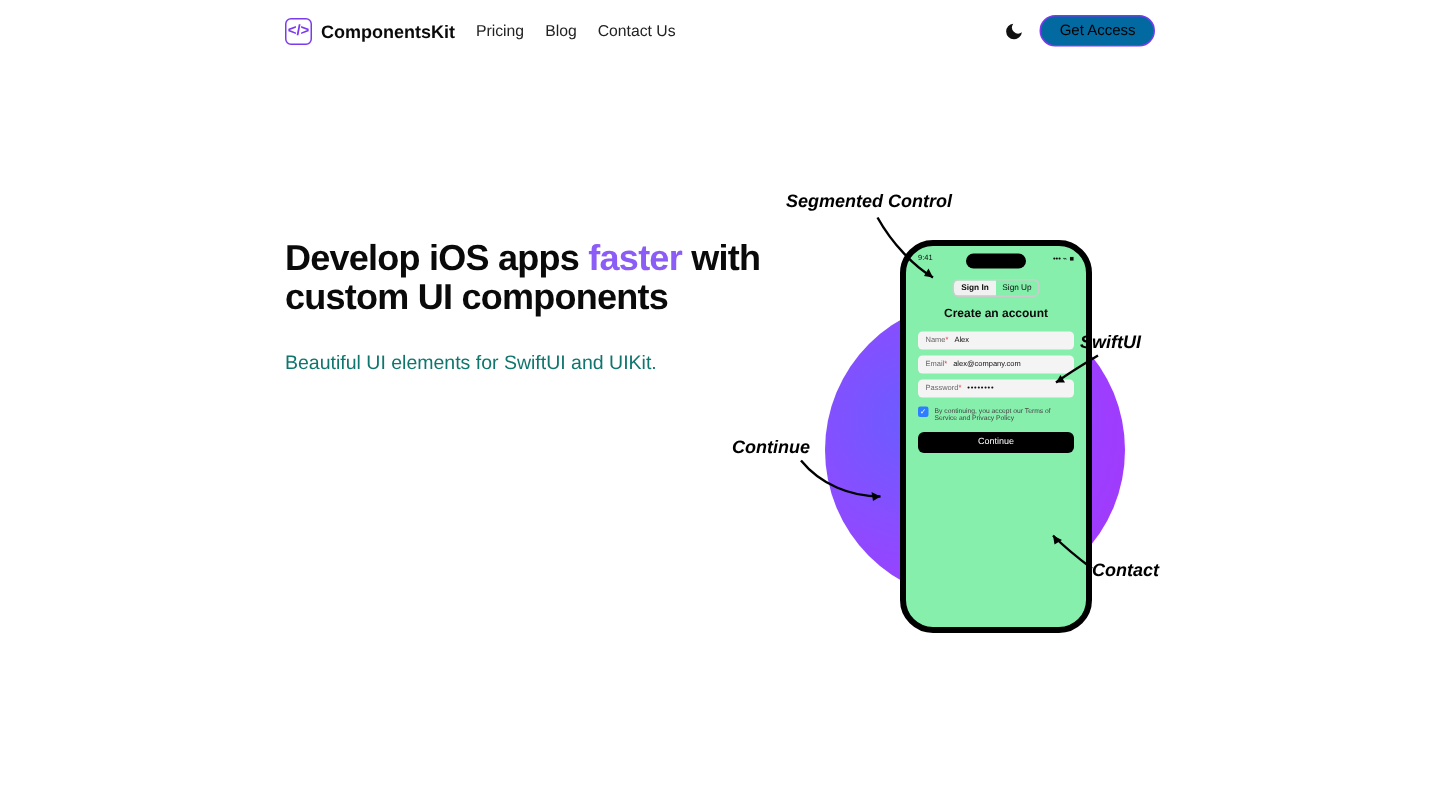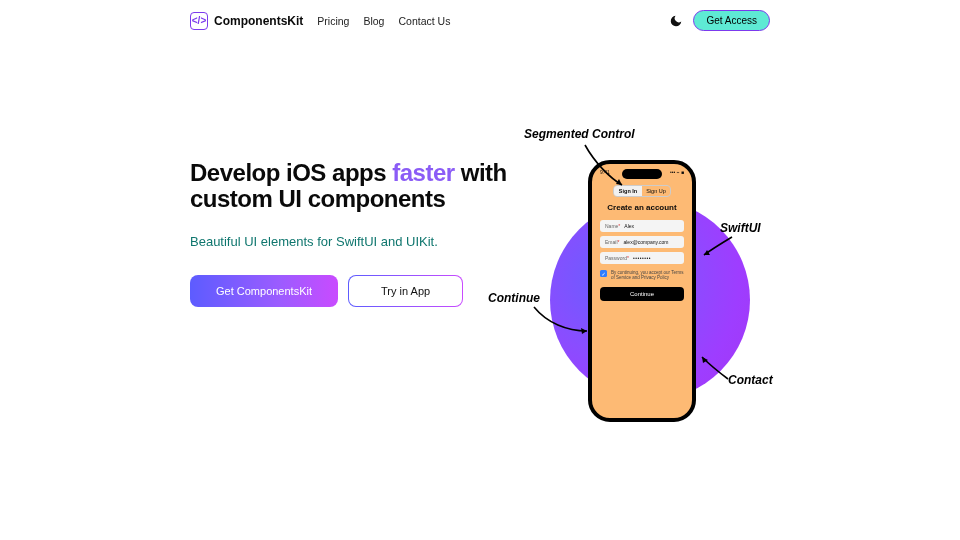--- a/index.html
+++ b/index.html
@@ -7,40 +7,40 @@
   .page { width: 960px; height: 540px; position: relative; }
 
   
   .nav { display: flex; align-items: center; justify-content: space-between; padding: 10px 190px; font-size: 11px; }
   .nav-left { display: flex; align-items: center; gap: 14px; }
   .brand { display: flex; align-items: center; gap: 6px; font-weight: 700; font-size: 12px; }
   .brand-icon { width: 18px; height: 18px; border: 1px solid #7c3aed; border-radius: 4px; display: flex; align-items: center; justify-content: center; color: #7c3aed; font-size: 10px; font-weight: bold; background: #fff; }
   .nav-link { color: #222; text-decoration: none; font-size: 10.5px; }
   .nav-right { display: flex; align-items: center; gap: 10px; }
   .moon { width: 14px; height: 14px; display: inline-block; }
-  .get-access-btn { border: 1.2px solid #7c3aed; color: #000; background: #5eead4; border-radius: 14px; padding: 4px 12px; font-size: 10px; font-weight: 500; cursor: pointer; }
+  .get-access-btn { border: 1.2px solid #7c3aed; color: #000; background: #0369a1; border-radius: 14px; padding: 4px 12px; font-size: 10px; font-weight: 500; cursor: pointer; }
 
   
   .hero { position: absolute; left: 190px; top: 160px; width: 330px; }
   .hero h1 { font-size: 24px; font-weight: 800; line-height: 1.08; letter-spacing: -0.5px; }
   .hero h1 .accent { color: #8b5cf6; }
   .hero p { margin-top: 22px; color: #0f766e; font-size: 13px; }
   .hero-ctas { margin-top: 26px; display: flex; gap: 10px; }
   .cta-primary { border: none; color: #fff; font-weight: 500; font-size: 11px; padding: 9px 26px; border-radius: 8px;
     background: linear-gradient(90deg, #5d5cff 0%, #9b5cff 60%, #c94bff 100%); cursor: pointer; }
   .cta-secondary { position: relative; background: #fff; font-weight: 500; font-size: 11px; padding: 9px 32px; border-radius: 8px;
     border: 1px solid transparent; cursor: pointer;
     background-image: linear-gradient(#fff,#fff), linear-gradient(90deg,#5d5cff,#c94bff);
     background-origin: border-box; background-clip: padding-box, border-box; color: #111; }
 
   
   .illus { position: absolute; left: 520px; top: 135px; width: 280px; height: 340px; }
   .blob { position: absolute; left: 30px; top: 65px; width: 200px; height: 200px; border-radius: 50%;
     background: radial-gradient(circle at 30% 40%, #6a5dff 0%, #8a4dff 40%, #9e3dff 70%, #a336f0 100%); }
-  .phone { position: absolute; left: 68px; top: 25px; width: 108px; height: 262px; background: #fdba74;
+  .phone { position: absolute; left: 80px; top: 25px; width: 128px; height: 262px; background: #86efac;
     border: 4px solid #000; border-radius: 22px; overflow: hidden; }
   .notch { position: absolute; left: 50%; transform: translateX(-50%); top: 5px; width: 40px; height: 10px; background: #000; border-radius: 6px; }
   .statusbar { display: flex; justify-content: space-between; font-size: 5px; padding: 5px 8px 2px; }
   .seg { display: flex; gap: 0; margin: 8px auto 6px; width: 58px; border: 0.5px solid #ccc; border-radius: 4px; overflow: hidden; font-size: 5.5px; }
   .seg span { flex: 1; text-align: center; padding: 2px 0; }
   .seg .active { background: #f1f1f1; font-weight: 600; }
   .ptitle { text-align: center; font-size: 8px; font-weight: 700; margin: 4px 0 8px; }
   .field { margin: 4px 8px; background: #f4f4f4; border-radius: 3px; padding: 3px 5px; display: flex; gap: 4px; align-items: center; font-size: 5px; }
   .flabel { color: #666; }
   .flabel .req { color: #d33; }
@@ -78,24 +78,20 @@
       </span>
       <button class="get-access-btn">Get Access</button>
     </div>
   </nav>
 
   <section class="hero">
     <h1>
       <span>Develop iOS apps </span><span class="accent">faster</span><span> with custom UI components</span>
     </h1>
     <p>Beautiful UI elements for SwiftUI and UIKit.</p>
-    <div class="hero-ctas">
-      <button class="cta-primary">Get ComponentsKit</button>
-      <button class="cta-secondary">Try in App</button>
-    </div>
   </section>
 
   <div class="illus">
     <div class="blob"></div>
 
     <div class="phone">
       <div class="notch"></div>
       <div class="statusbar">
         <span>9:41</span>
         <span>••• ⌁ ■</span>

